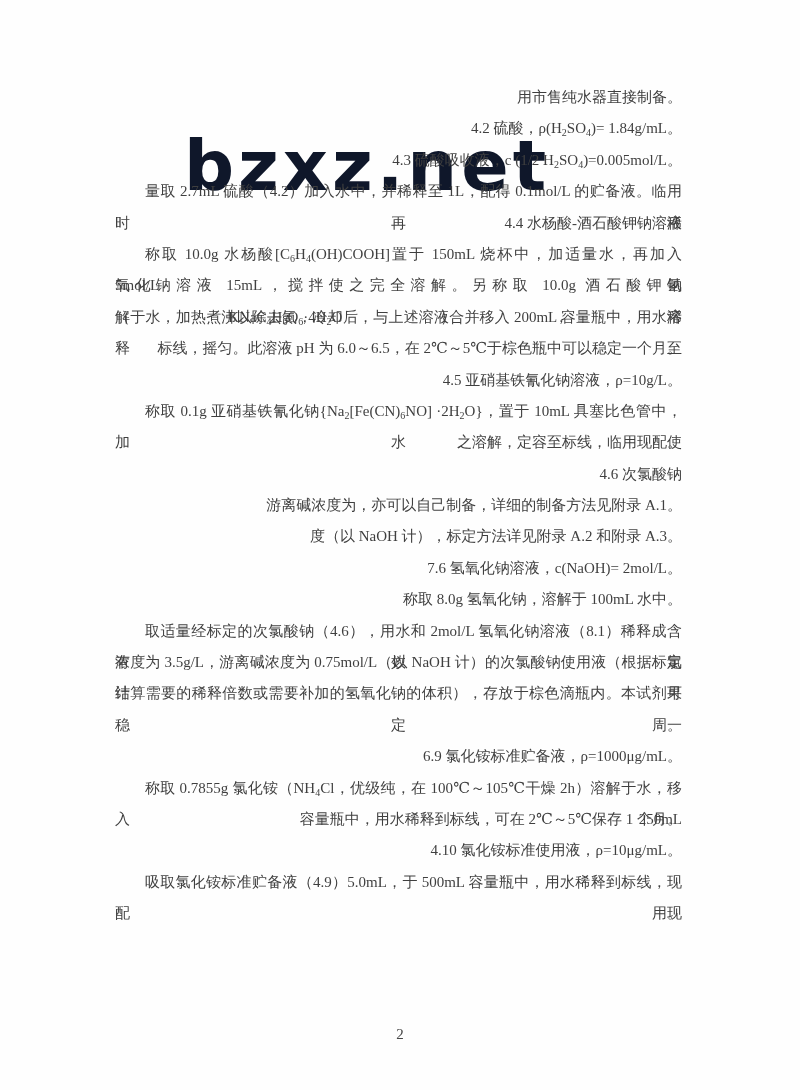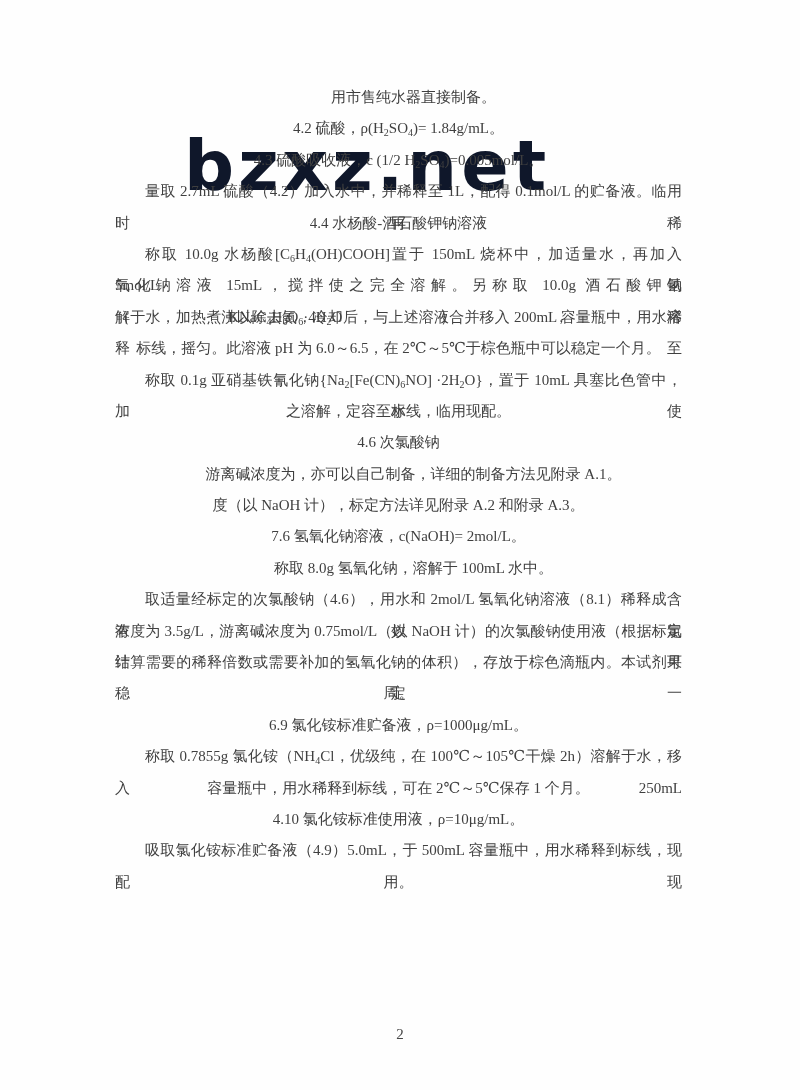--- a/index.html
+++ b/index.html
@@ -35,21 +35,21 @@
     width: 567px;
     z-index: 2;
     color: #3f3f3f;
     font-size: 15px;
   }
   .line {
     margin: 0;
     padding: 0;
     height: 31.4px;
     line-height: 31.4px;
-    text-align: center;
+    text-align: right;
     white-space: normal;
   }
   .line.indent { text-indent: 30px; }
   .line.fill {
     text-align: justify;
     text-align-last: justify;
   }
   .line sub {
     font-size: 10px;
     line-height: 0;
@@ -75,20 +75,21 @@
   <div class="text-block">
       <p class="line indent"><span>用市售纯水器直接制备。</span></p>
       <p class="line"><span>4.2 硫酸，ρ(H</span><sub>2</sub><span>SO</span><sub>4</sub><span>)= 1.84g/mL。</span></p>
       <p class="line"><span>4.3 硫酸吸收液，c (1/2 H</span><sub>2</sub><span>SO</span><sub>4</sub><span>)=0.005mol/L。</span></p>
       <p class="line indent fill"><span>量取 2.7mL 硫酸（4.2）加入水中，并稀释至 1L，配得 0.1mol/L 的贮备液。临用时再稀</span></p>
       <p class="line"><span>4.4 水杨酸-酒石酸钾钠溶液</span></p>
       <p class="line indent fill"><span>称取 10.0g 水杨酸[C</span><sub>6</sub><span>H</span><sub>4</sub><span>(OH)COOH]置于 150mL 烧杯中，加适量水，再加入 5mol/L 氢</span></p>
       <p class="line fill"><span>氧化钠溶液 15mL，搅拌使之完全溶解。另称取 10.0g 酒石酸钾钠（KNaC</span><sub>4</sub><span>H</span><sub>6</sub><span>O</span><sub>6</sub><span>·4H</span><sub>2</sub><span>O），溶</span></p>
       <p class="line fill"><span>解于水，加热煮沸以除去氨，冷却后，与上述溶液合并移入 200mL 容量瓶中，用水稀释至</span></p>
       <p class="line"><span>标线，摇匀。此溶液 pH 为 6.0～6.5，在 2℃～5℃于棕色瓶中可以稳定一个月。</span></p>
+      <p class="line"><span>4.5 亚硝基铁氰化钠溶液，ρ=10g/L。</span></p>
       <p class="line indent fill"><span>称取 0.1g 亚硝基铁氰化钠{Na</span><sub>2</sub><span>[Fe(CN)</span><sub>6</sub><span>NO] ·2H</span><sub>2</sub><span>O}，置于 10mL 具塞比色管中，加水使</span></p>
       <p class="line"><span>之溶解，定容至标线，临用现配。</span></p>
       <p class="line"><span>4.6 次氯酸钠</span></p>
       <p class="line indent"><span>游离碱浓度为，亦可以自己制备，详细的制备方法见附录 A.1。</span></p>
       <p class="line"><span>度（以 NaOH 计），标定方法详见附录 A.2 和附录 A.3。</span></p>
       <p class="line"><span>7.6 氢氧化钠溶液，c(NaOH)= 2mol/L。</span></p>
       <p class="line indent"><span>称取 8.0g 氢氧化钠，溶解于 100mL 水中。</span></p>
       <p class="line indent fill"><span>取适量经标定的次氯酸钠（4.6），用水和 2mol/L 氢氧化钠溶液（8.1）稀释成含有效氯</span></p>
       <p class="line fill"><span>浓度为 3.5g/L，游离碱浓度为 0.75mol/L（以 NaOH 计）的次氯酸钠使用液（根据标定结果</span></p>
       <p class="line fill"><span>计算需要的稀释倍数或需要补加的氢氧化钠的体积），存放于棕色滴瓶内。本试剂可稳定一</span></p>

